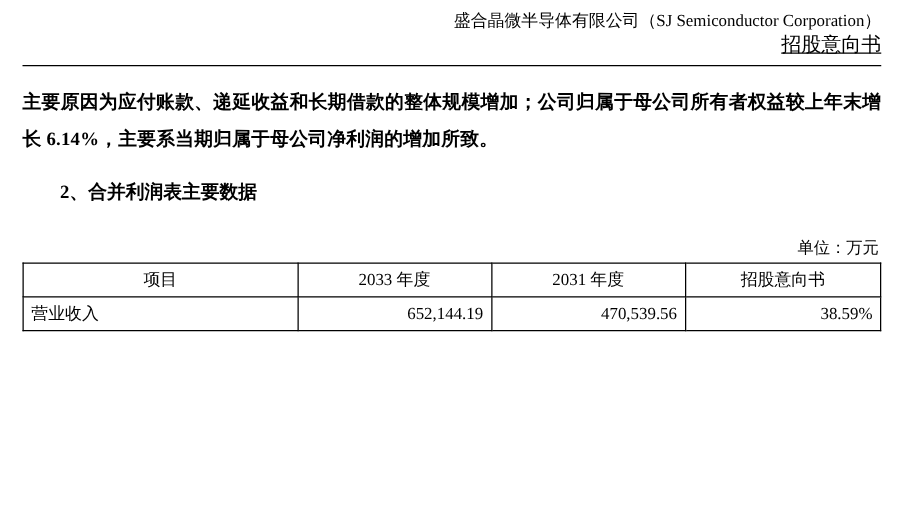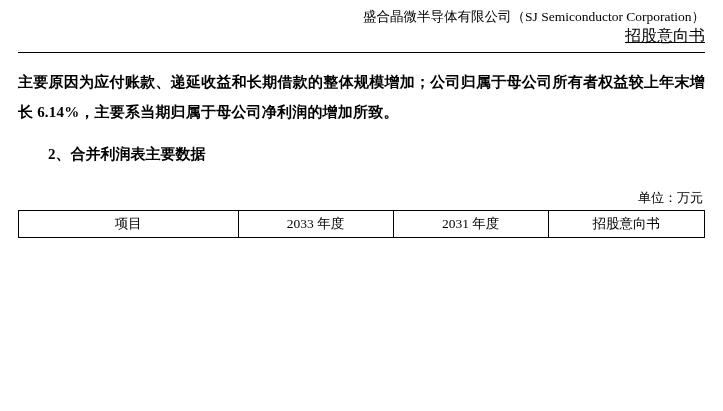--- a/index.html
+++ b/index.html
@@ -126,16 +126,22 @@
     </colgroup>
     <thead>
       <tr>
         <th>项目</th>
         <th>2033 年度</th>
         <th>2031 年度</th>
         <th>招股意向书</th>
       </tr>
     </thead>
     <tbody>
+      <tr>
+        <td class="label-cell">营业收入</td>
+        <td class="num-cell">652,144.19</td>
+        <td class="num-cell">470,539.56</td>
+        <td class="num-cell">38.59%</td>
+      </tr>
     </tbody>
   </table>
 
 </div>
 
 </body></html>

